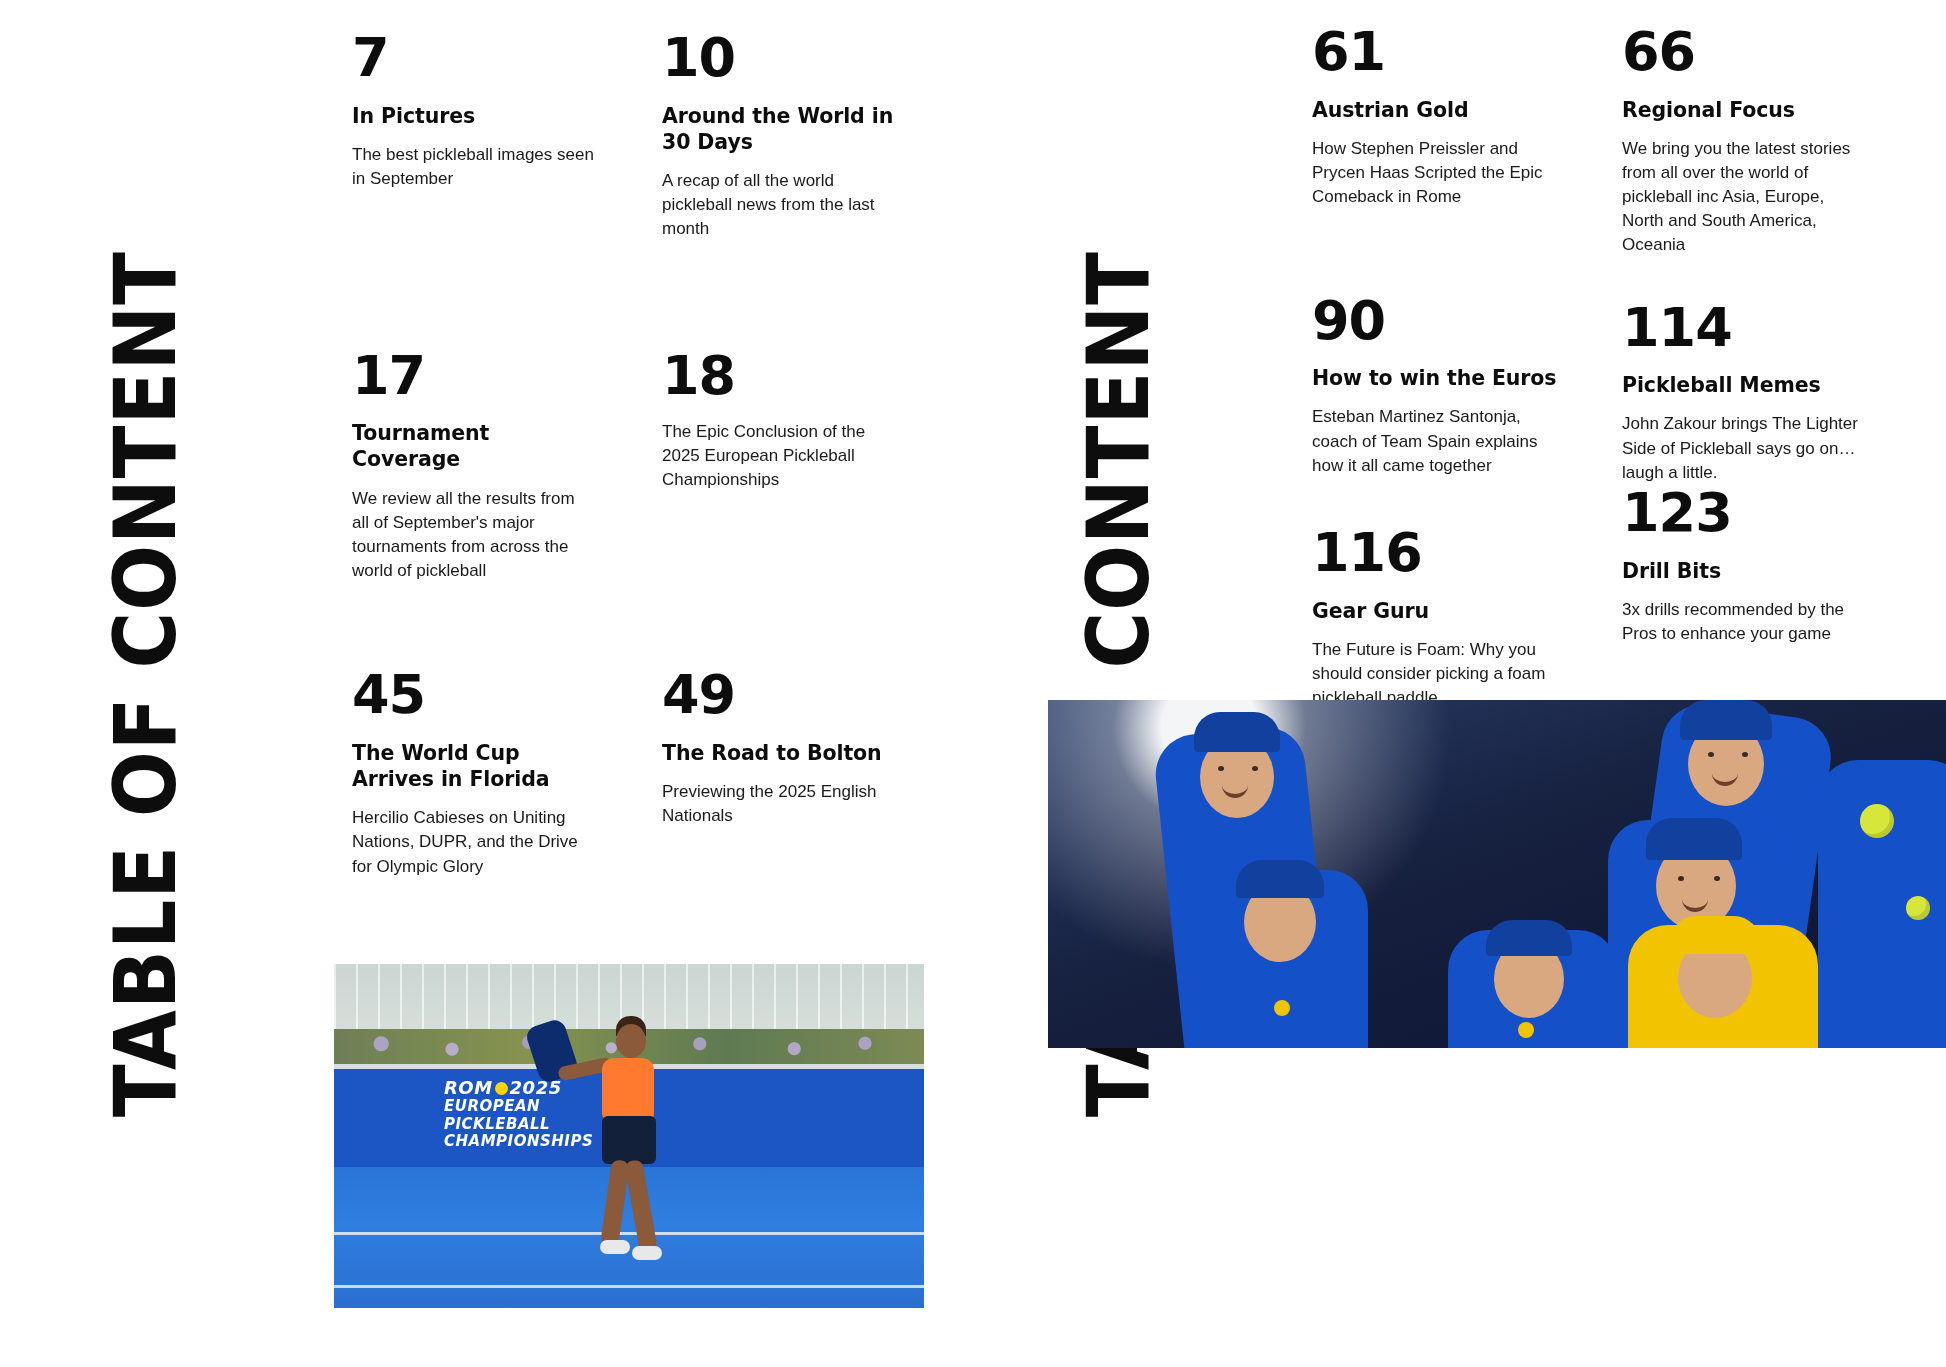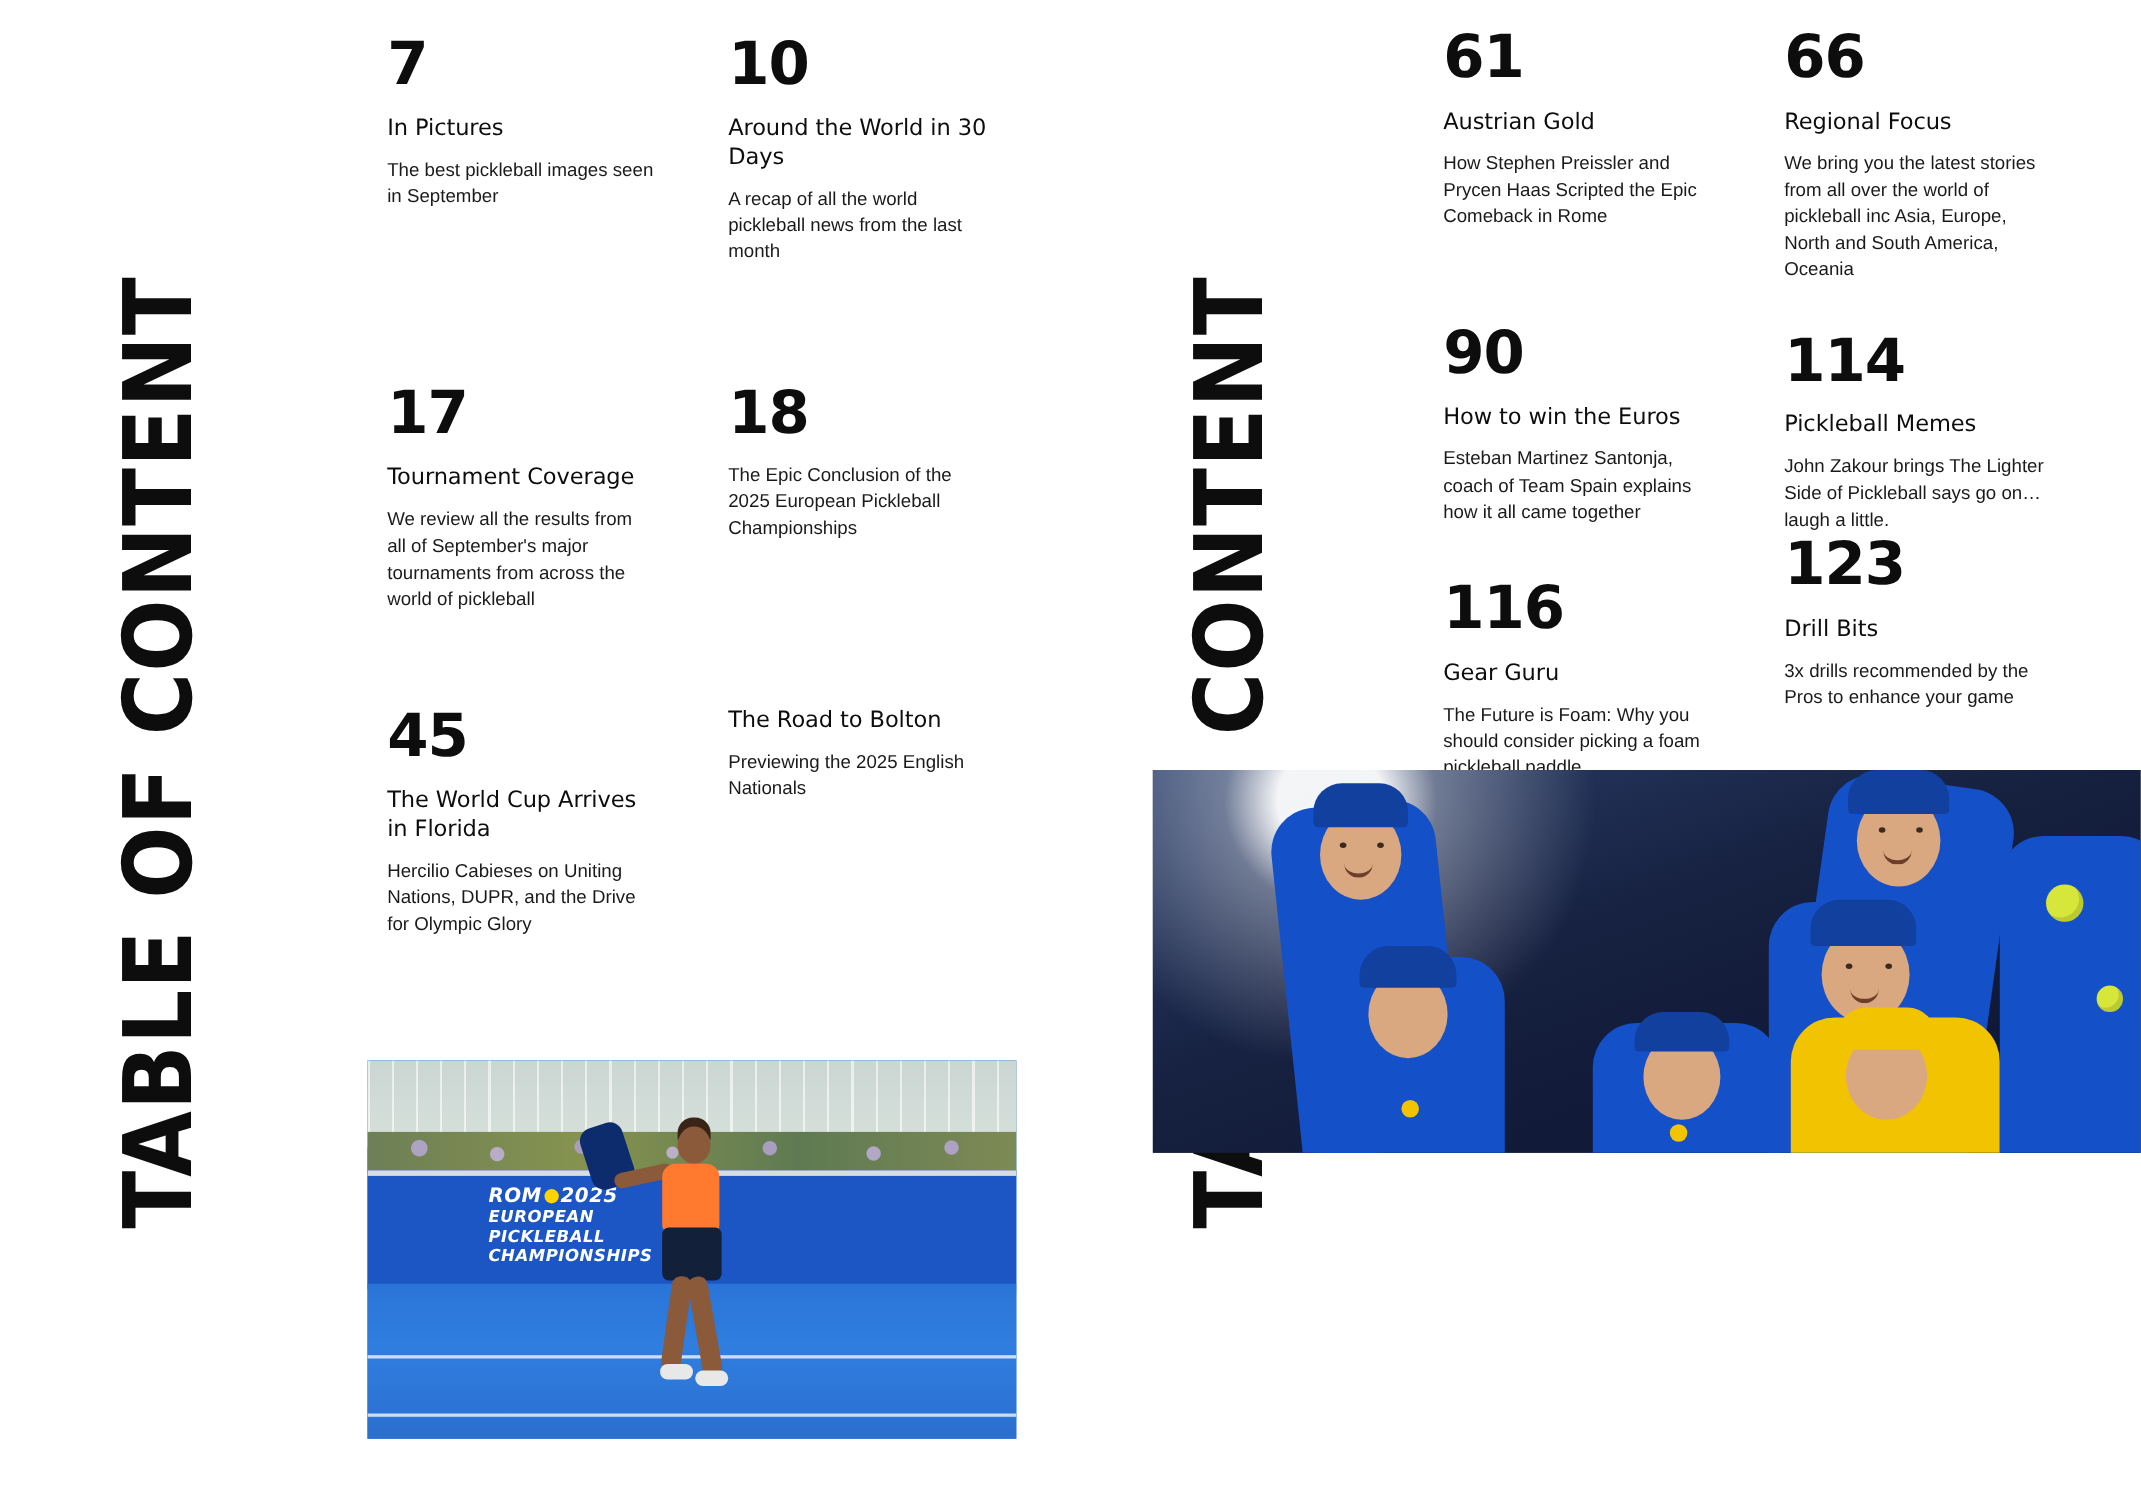--- a/index.html
+++ b/index.html
@@ -76,21 +76,21 @@
     font-family: "DejaVu Sans", sans-serif;
     font-weight: 800;
     font-size: 54px;
     line-height: 1.05;
     letter-spacing: -1px;
     color: #0d0d0d;
     margin: 0 0 16px 0;
   }
   .entry .etitle {
     font-family: "DejaVu Sans", sans-serif;
-    font-weight: 400;
+    font-weight: 700;
     font-size: 20.5px;
     line-height: 1.28;
     color: #0d0d0d;
     margin: 0 0 14px 0;
     letter-spacing: -0.1px;
   }
   .entry .edesc {
     font-family: "Liberation Sans", sans-serif;
     font-weight: 400;
     font-size: 17px;
@@ -314,20 +314,21 @@
         <div class="edesc">The Epic Conclusion of the 2025 European Pickleball Championships</div>
       </div>
 
       <div class="entry" style="margin-top:50px">
         <div class="num">45</div>
         <div class="etitle">The World Cup Arrives in Florida</div>
         <div class="edesc">Hercilio Cabieses on Uniting Nations, DUPR, and the Drive for Olympic Glory</div>
       </div>
 
       <div class="entry" style="margin-top:50px">
+        <div class="num">49</div>
         <div class="etitle">The Road to Bolton</div>
         <div class="edesc">Previewing the 2025 English Nationals</div>
       </div>
 
     </div>
 
     <div class="photo photo-left">
       <div class="court-sky"></div>
       <div class="court-greenhouse"></div>
       <div class="court-flowers"></div>

